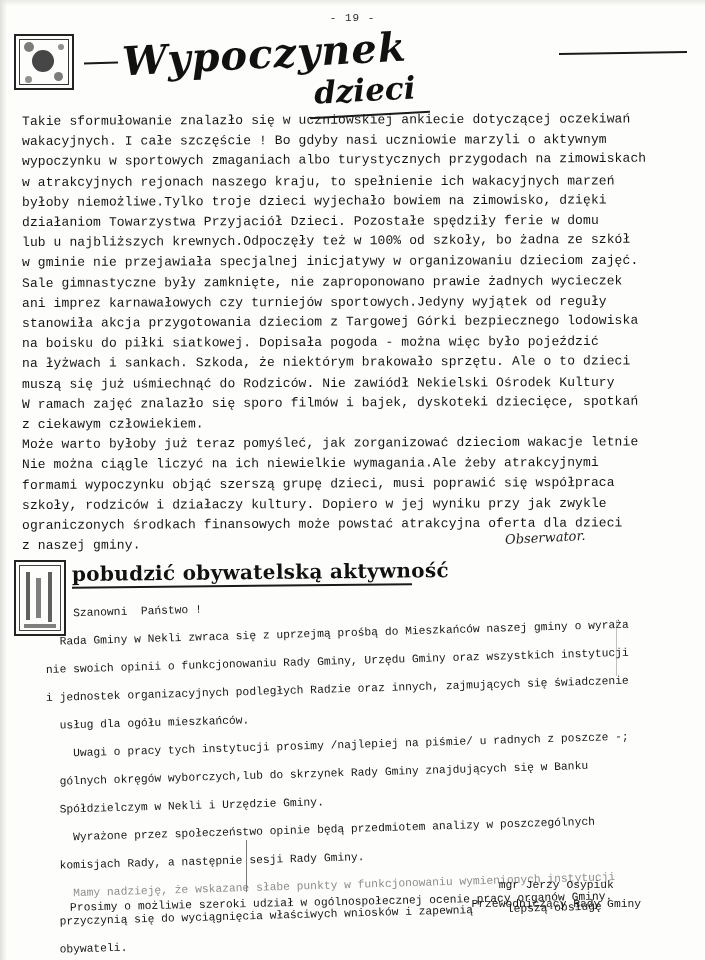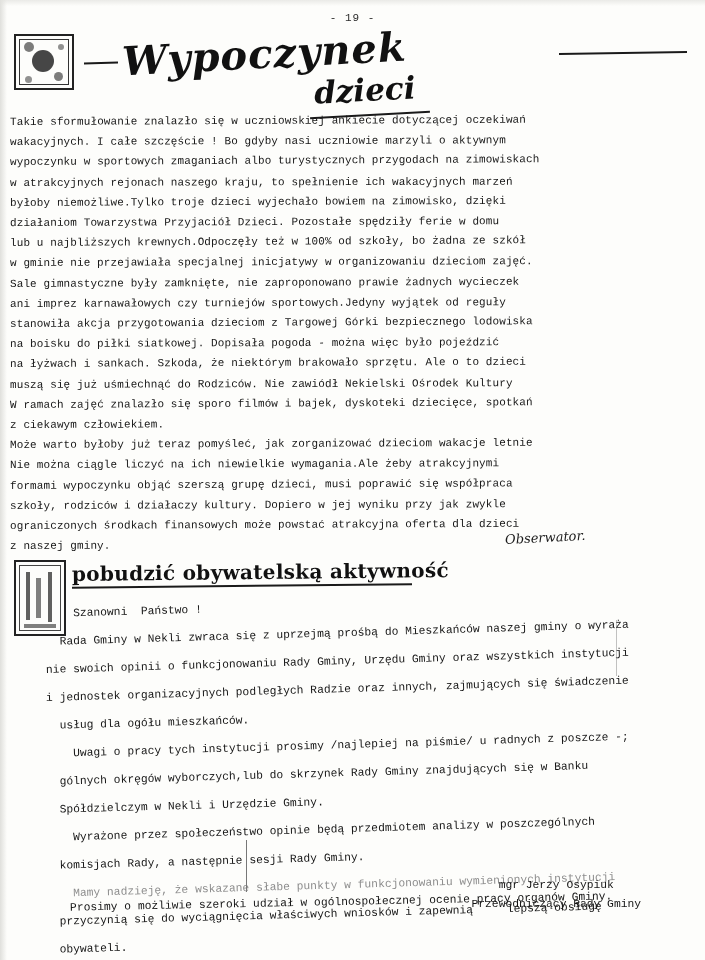--- a/index.html
+++ b/index.html
@@ -126,24 +126,24 @@
     top: 86px;
     width: 120px;
     height: 2px;
     background: #1a1a1a;
     transform: rotate(-3deg);
   }
 
   
   .article {
     position: absolute;
-    left: 10px;
+    left: 22px;
     right: 20px;
     top: 112px;
-    font-size: 11px;
+    font-size: 13px;
     line-height: 20.2px;
     letter-spacing: .1px;
   }
   .article .ln {
     display: block;
     transform-origin: left center;
   }
 
   .signature {
     position: absolute;

